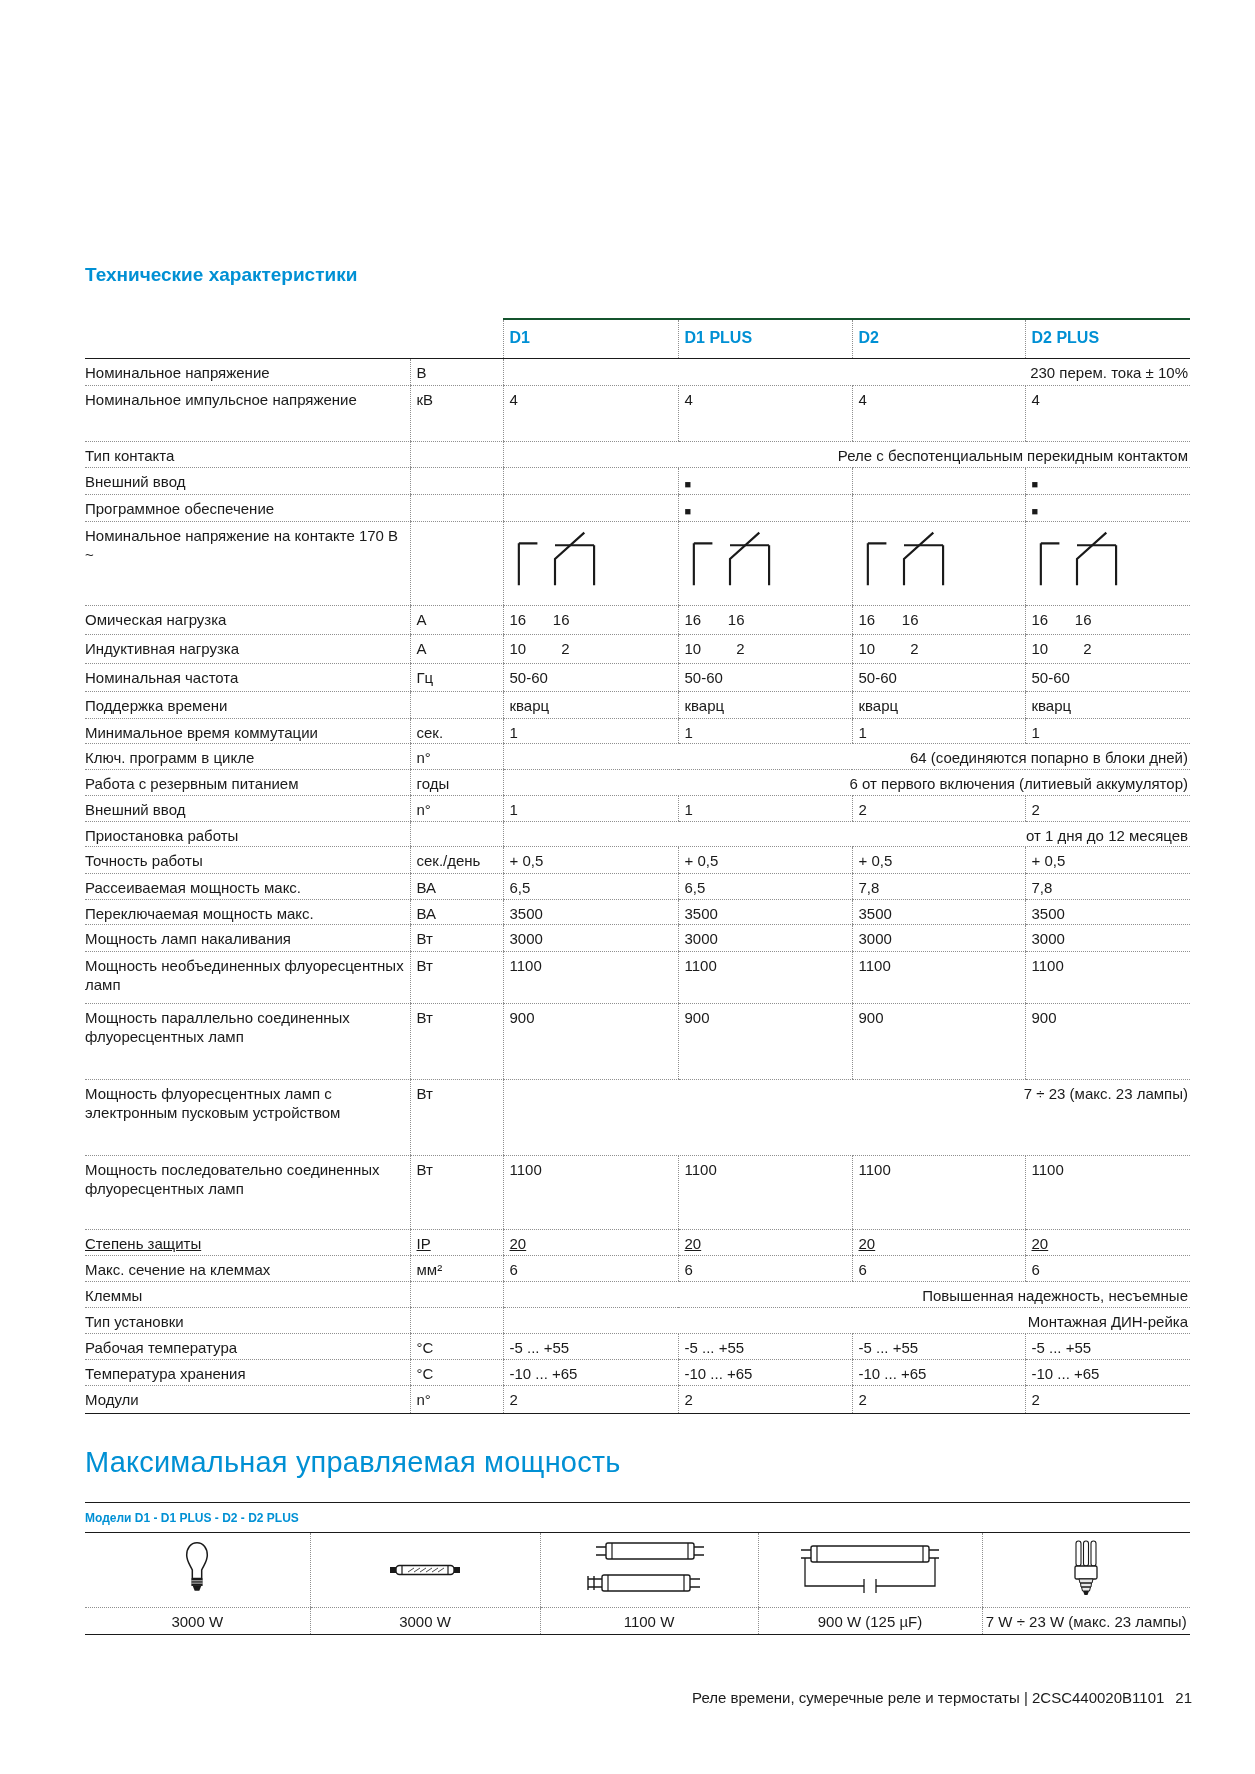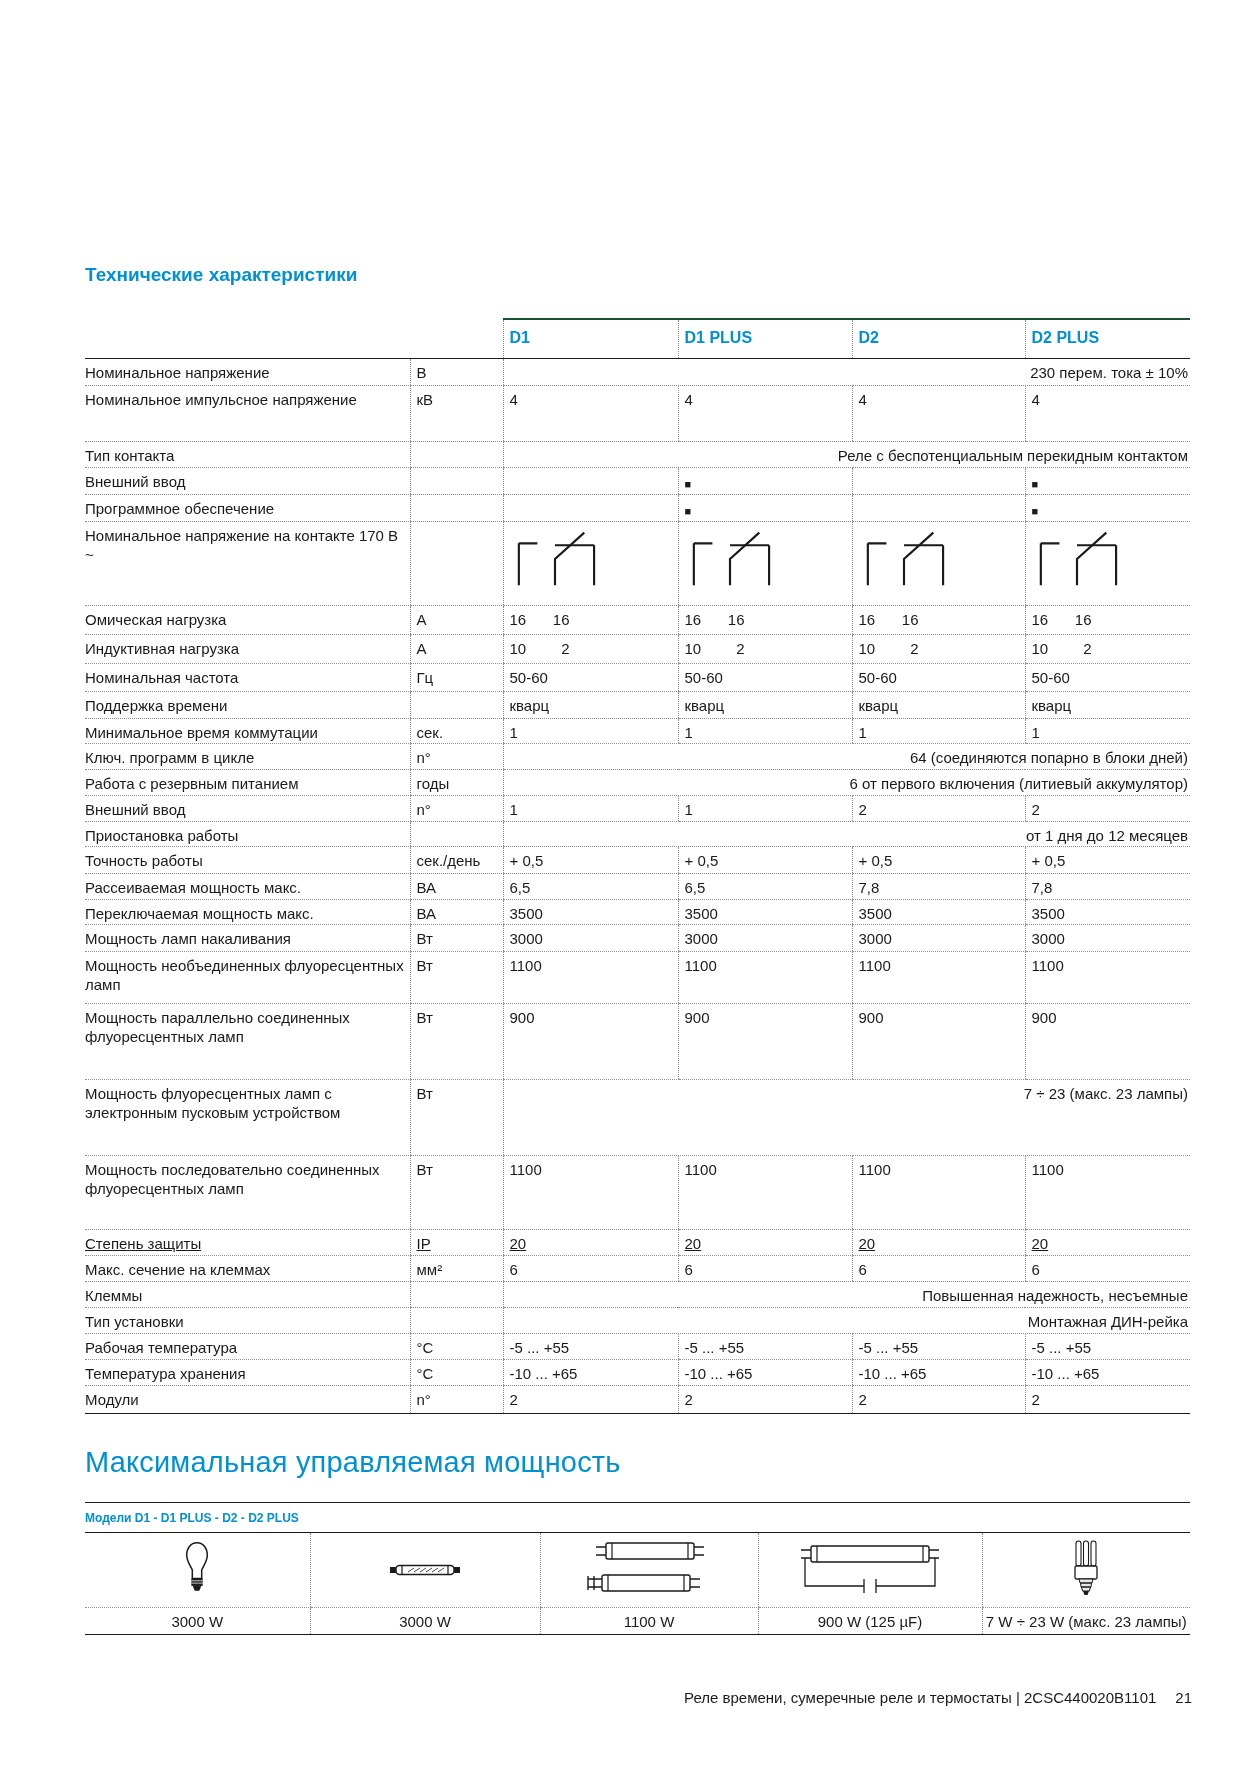--- a/index.html
+++ b/index.html
@@ -26,21 +26,21 @@
   .h-sec2{position:absolute;left:85px;top:1446px;font-size:29px;font-weight:normal;color:#0090d4;margin:0;letter-spacing:.2px;}
   .power-wrap{position:absolute;left:85px;top:1502px;width:1105px;}
   table.power thead th{border-top:1.5px solid #1a1a1a;border-bottom:1.5px solid #1a1a1a;height:20px;padding:6px 0 3px 0;font-size:12px;margin-left:20px;}
   table.power td{text-align:center;padding:0;}
   tr.icons-row{height:75px;}
   tr.icons-row td{vertical-align:middle;}
   tr.pvals-row{height:27px;}
   tr.pvals-row td{border-top:1px dotted #8f8f8f;border-bottom:1.5px solid #1a1a1a;vertical-align:middle;}
   td.pcol{border-left:1px dotted #8f8f8f;}
   .footer{position:absolute;top:1689px;right:63px;font-size:15px;}
-  .footer .pn{margin-left:19px;}
+  .footer .pn{margin-left:11px;}
   svg{display:block;margin:0 auto;}
   .relay-cell svg{margin:2px 0 0 2px;}
 </style>
 </head>
 <body>
 
 <div class="page">
 
   <h2 class="h-title">Технические характеристики</h2>
 

